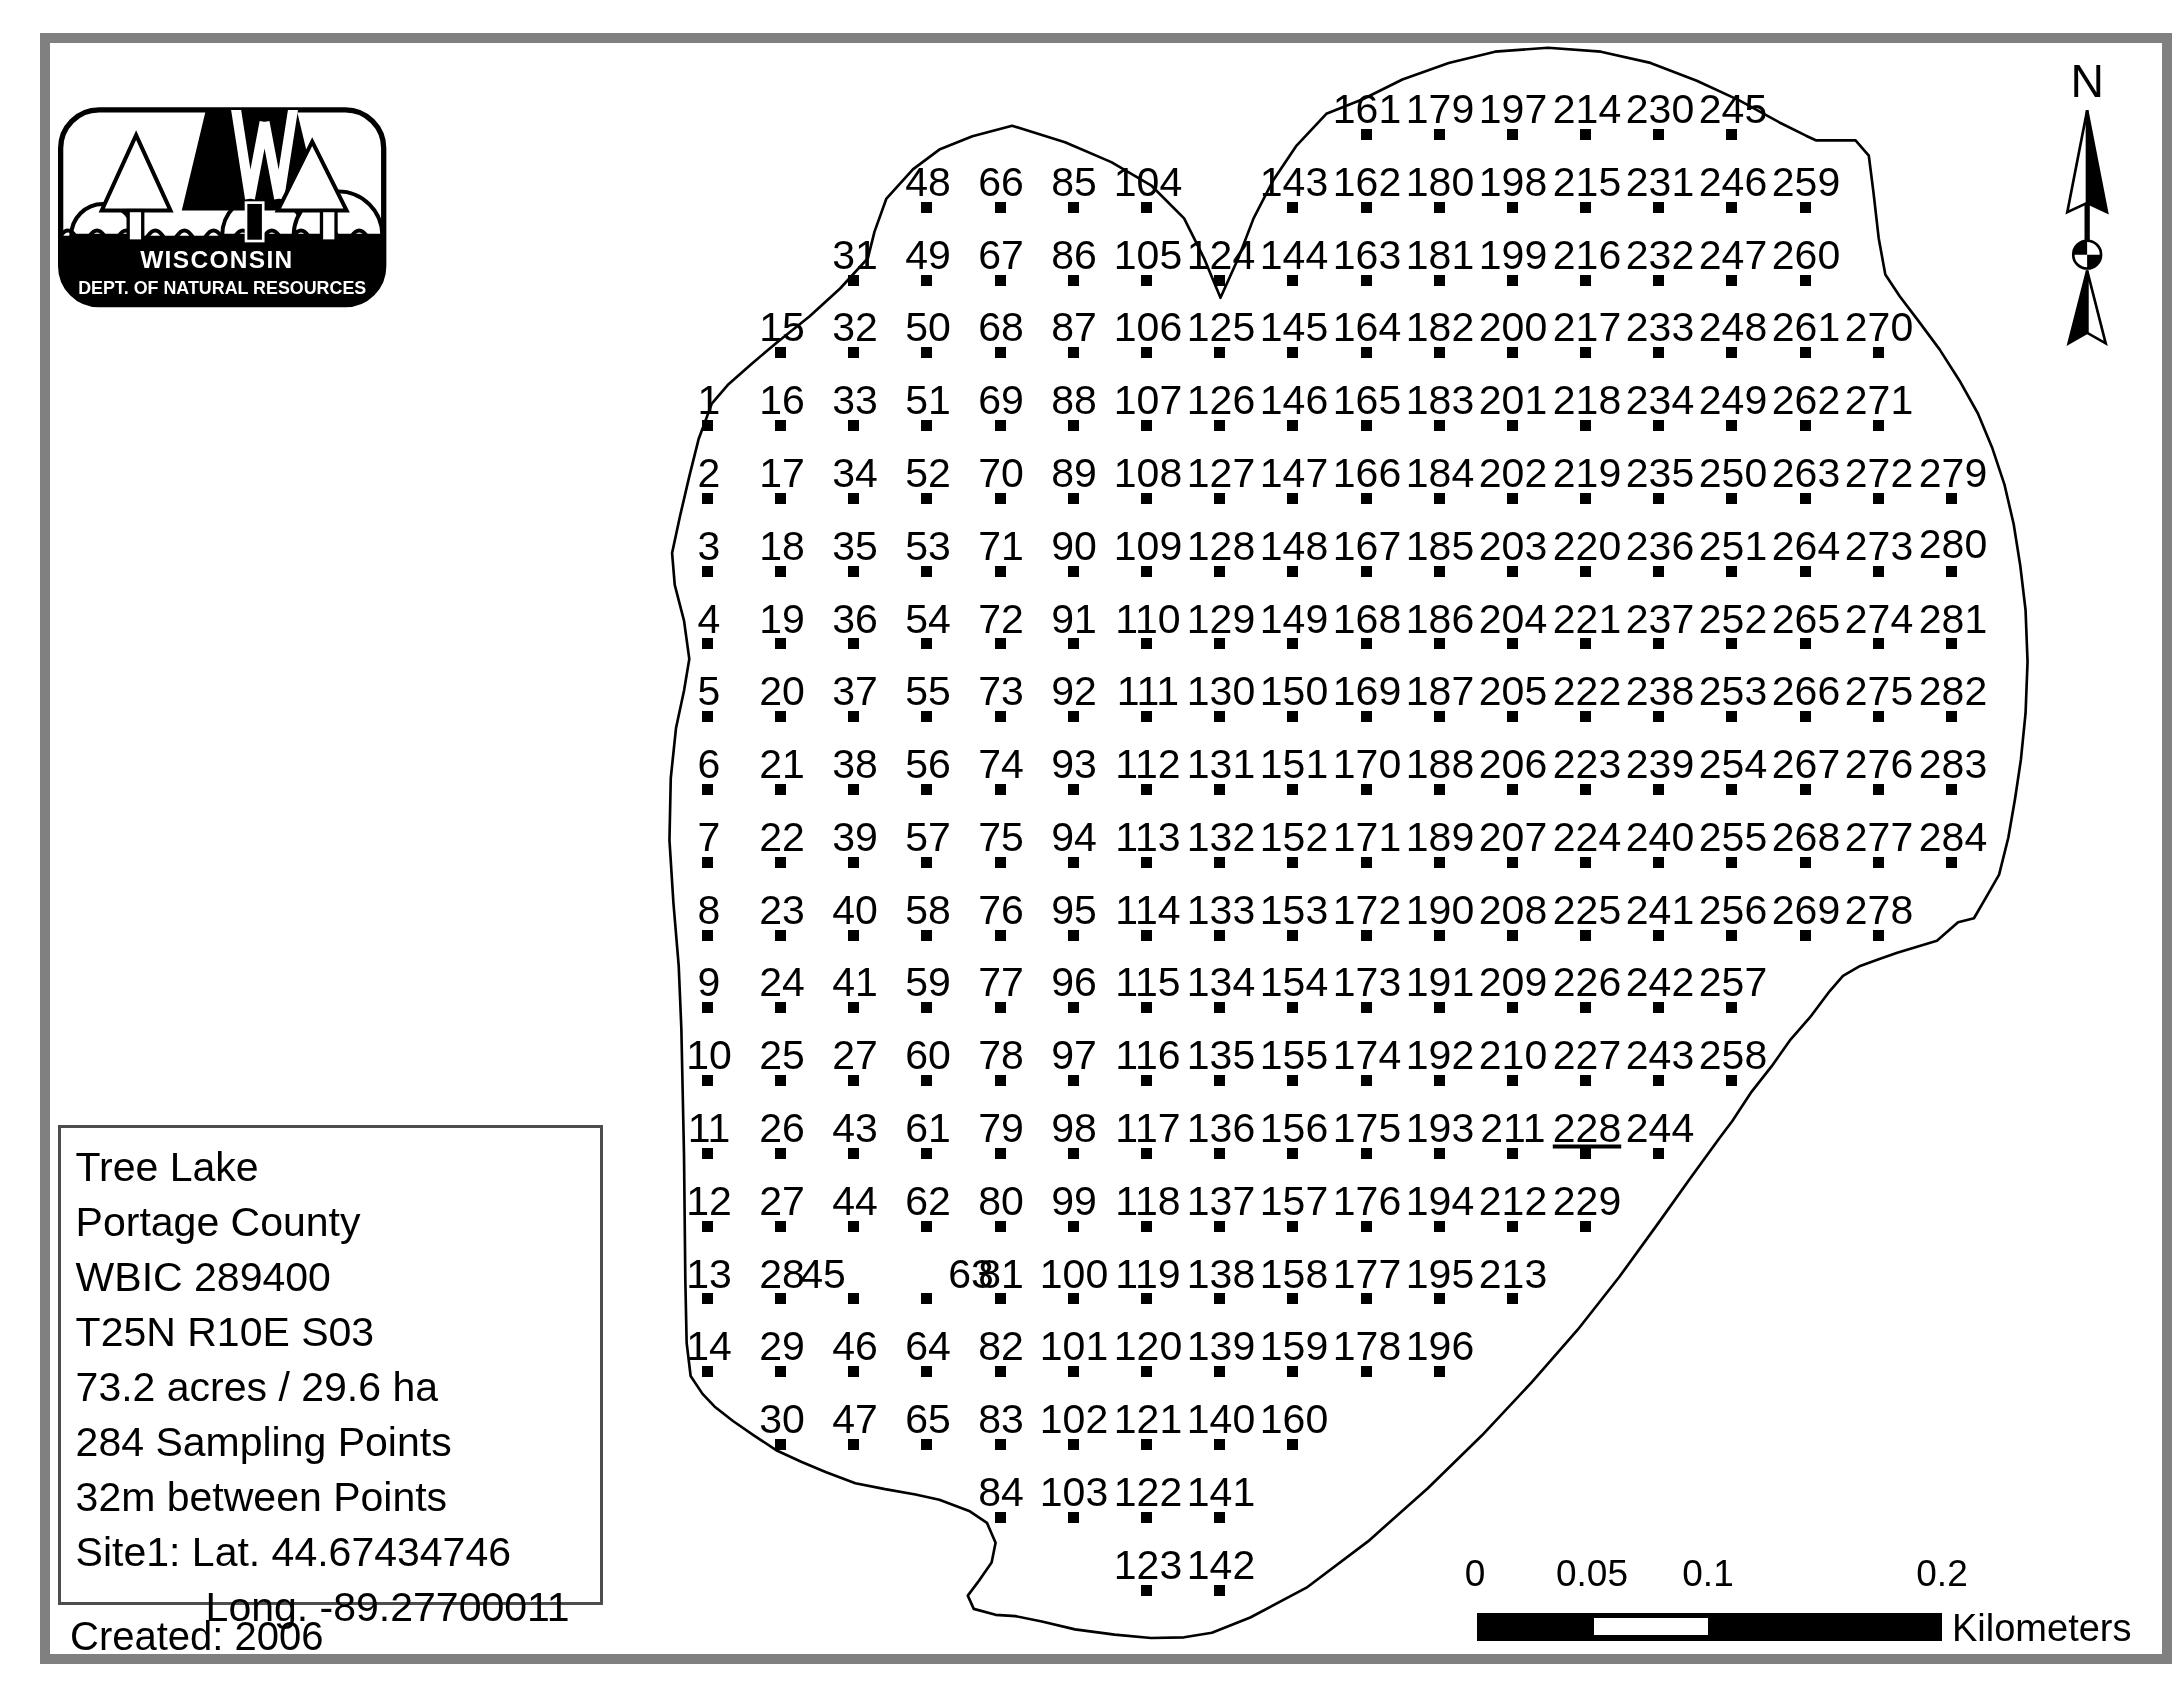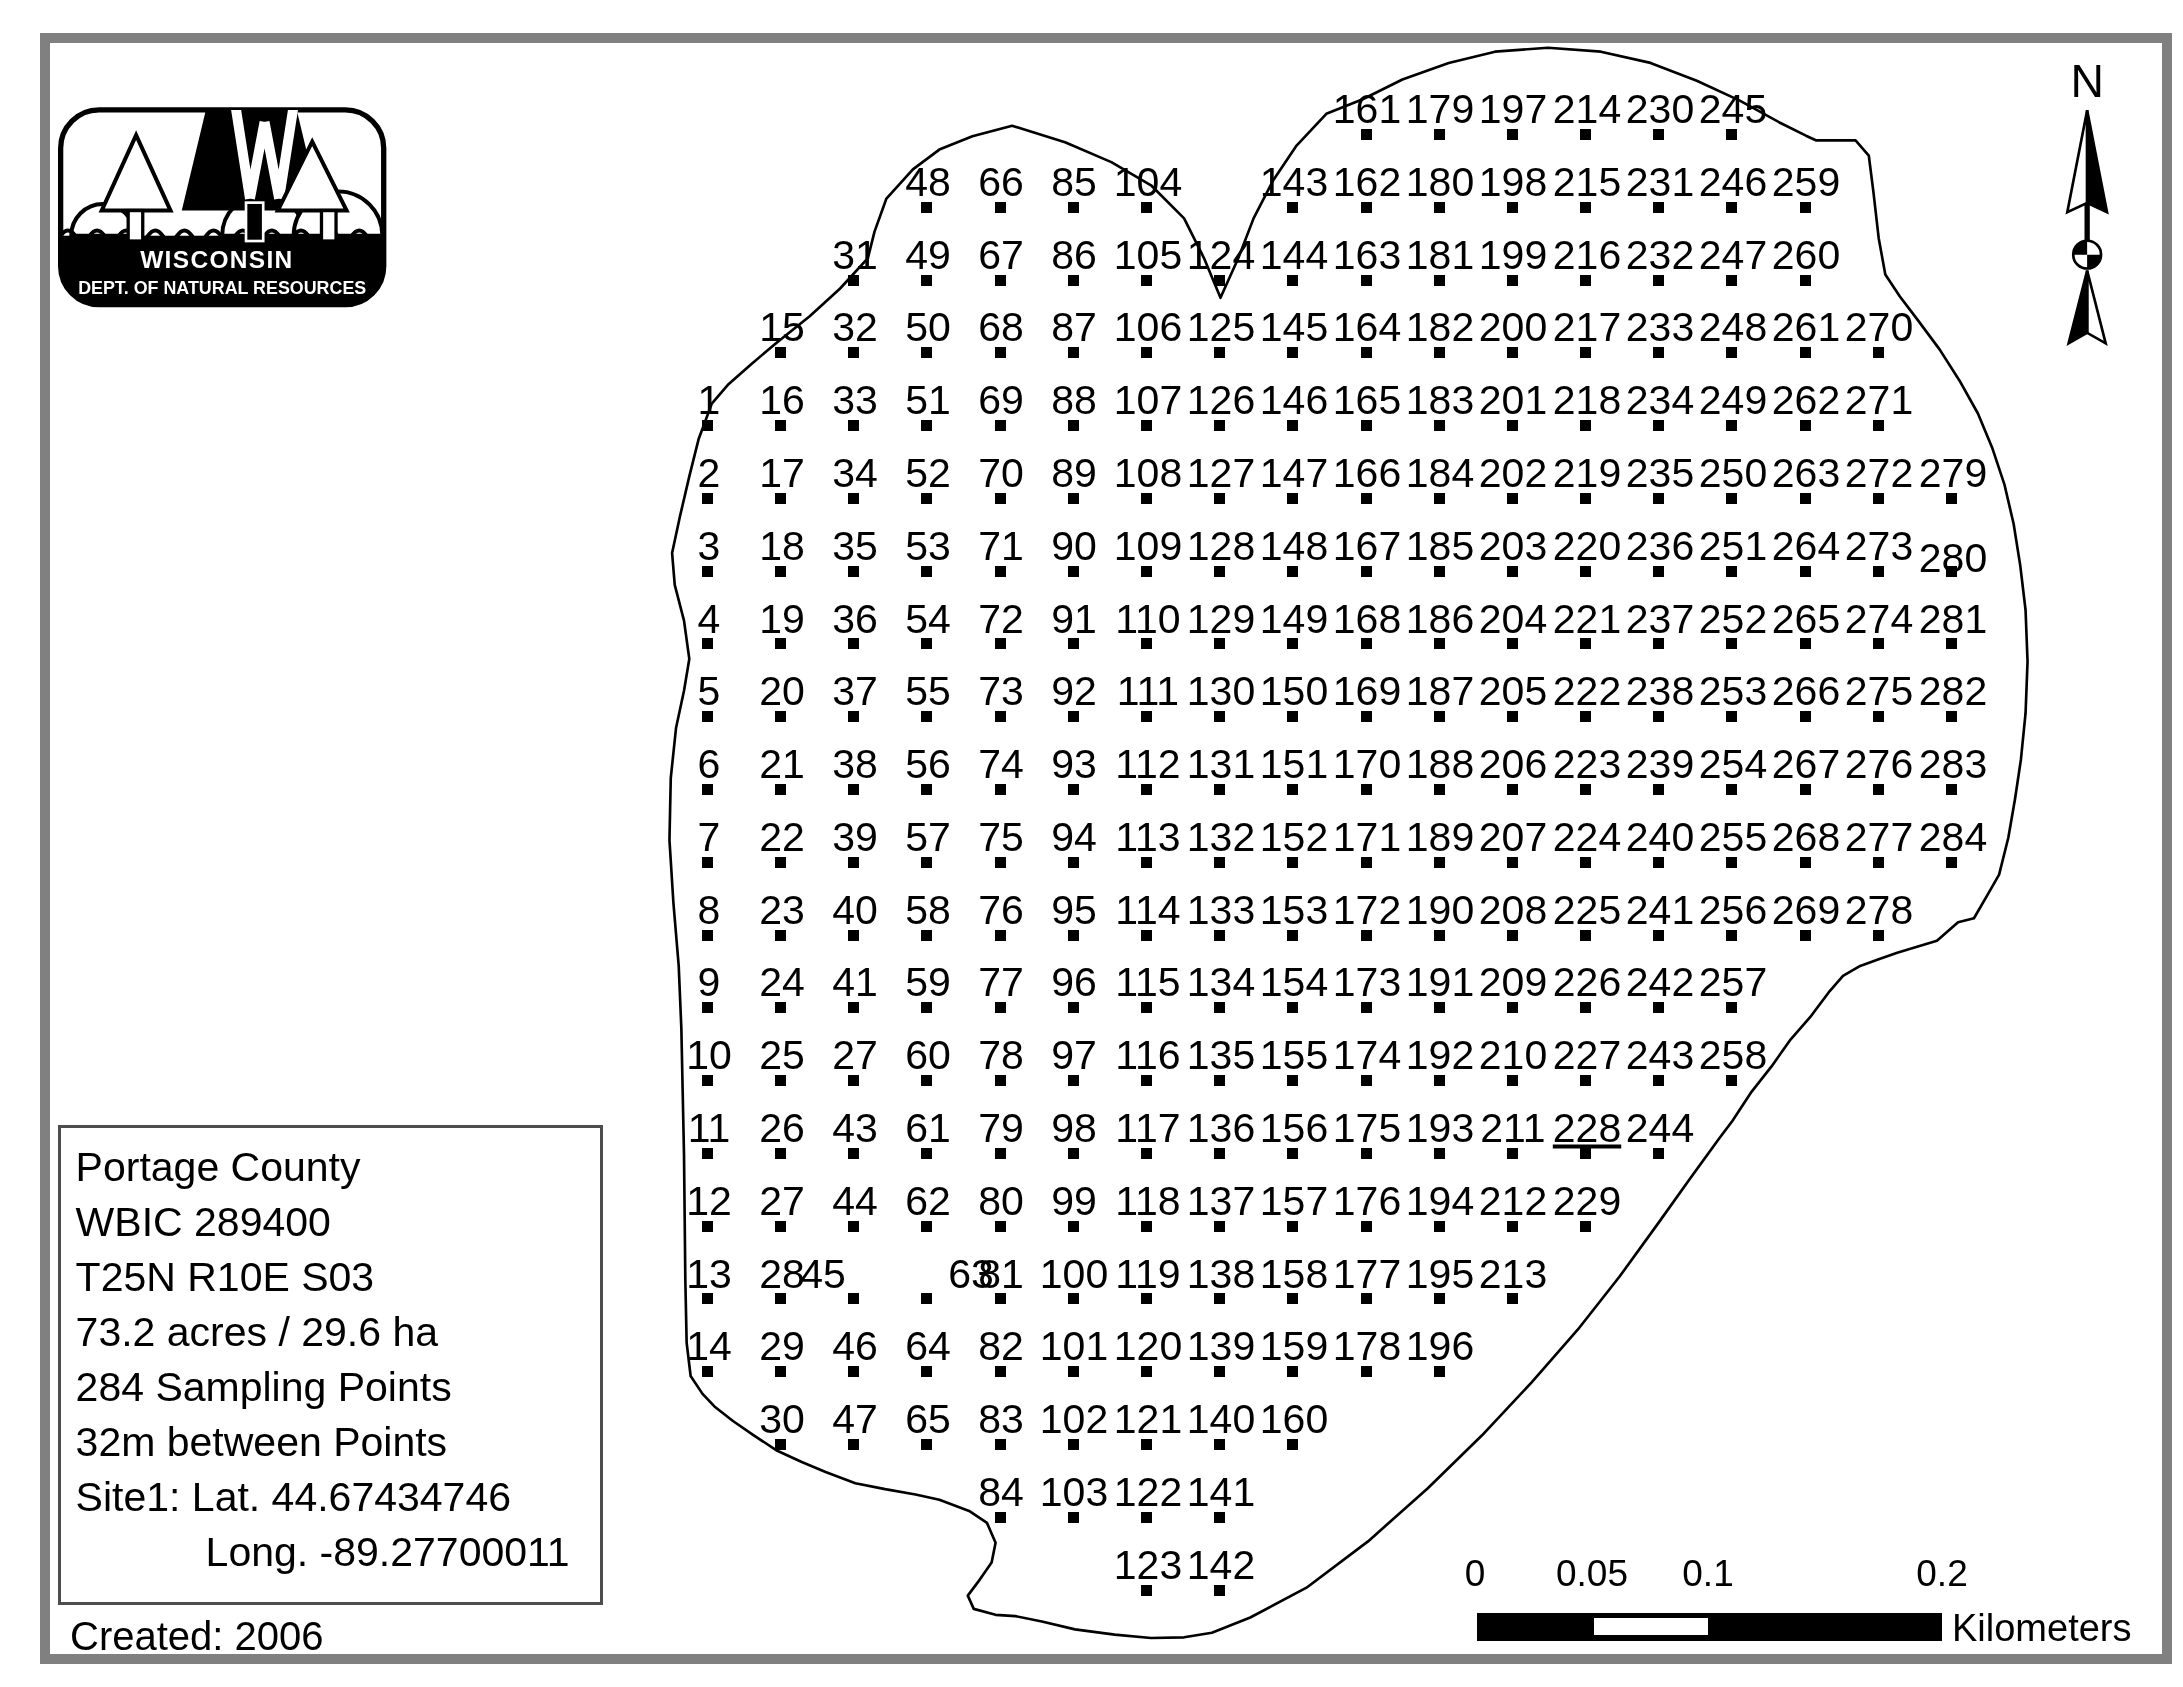--- a/index.html
+++ b/index.html
@@ -624,21 +624,21 @@
     <div class="pt-label" style="left: 1879px; top: 691px;">275</div>
     <div class="pt-dot" style="left: 1873px; top: 711px;"></div>
     <div class="pt-label" style="left: 1879px; top: 764px;">276</div>
     <div class="pt-dot" style="left: 1873px; top: 784px;"></div>
     <div class="pt-label" style="left: 1879px; top: 837px;">277</div>
     <div class="pt-dot" style="left: 1873px; top: 857px;"></div>
     <div class="pt-label" style="left: 1879px; top: 910px;">278</div>
     <div class="pt-dot" style="left: 1873px; top: 930px;"></div>
     <div class="pt-label" style="left: 1953px; top: 473px;">279</div>
     <div class="pt-dot" style="left: 1946px; top: 493px;"></div>
-    <div class="pt-label" style="left: 1953px; top: 558px;">280</div>
+    <div class="pt-label" style="left: 1953px; top: 544px;">280</div>
     <div class="pt-dot" style="left: 1946px; top: 566px;"></div>
     <div class="pt-label" style="left: 1953px; top: 619px;">281</div>
     <div class="pt-dot" style="left: 1946px; top: 638px;"></div>
     <div class="pt-label" style="left: 1953px; top: 691px;">282</div>
     <div class="pt-dot" style="left: 1946px; top: 711px;"></div>
     <div class="pt-label" style="left: 1953px; top: 764px;">283</div>
     <div class="pt-dot" style="left: 1946px; top: 784px;"></div>
     <div class="pt-label" style="left: 1953px; top: 837px;">284</div>
     <div class="pt-dot" style="left: 1946px; top: 857px;"></div>
   </div>
@@ -674,20 +674,21 @@
   <polygon points="74,112 74,252 104,266" fill="#000" stroke="#000" stroke-width="4"></polygon>
   <rect x="70" y="252" width="8" height="58" fill="#000"></rect>
   <circle cx="74" cy="330" r="21" fill="#fff" stroke="#000" stroke-width="4"></circle>
   <path d="M74,330 L74,309 A21,21 0 0 0 53,330 Z" fill="#000"></path>
   <path d="M74,330 L95,330 A21,21 0 0 1 74,351 Z" fill="#000"></path>
   <polygon points="74,354 102,464 74,448" fill="#fff" stroke="#000" stroke-width="4"></polygon>
   <polygon points="74,354 46,464 74,448" fill="#000" stroke="#000" stroke-width="4"></polygon>
 </svg>
 
 <div class="info-box">
+  <div class="info-line">Tree Lake</div>
   <div class="info-line">Portage County</div>
   <div class="info-line">WBIC 289400</div>
   <div class="info-line">T25N R10E S03</div>
   <div class="info-line">73.2 acres / 29.6 ha</div>
   <div class="info-line">284 Sampling Points</div>
   <div class="info-line">32m between Points</div>
   <div class="info-line">Site1: Lat. 44.67434746</div>
   <div class="info-line indent">Long. -89.27700011</div>
 </div>
 <div class="created">Created: 2006</div>

